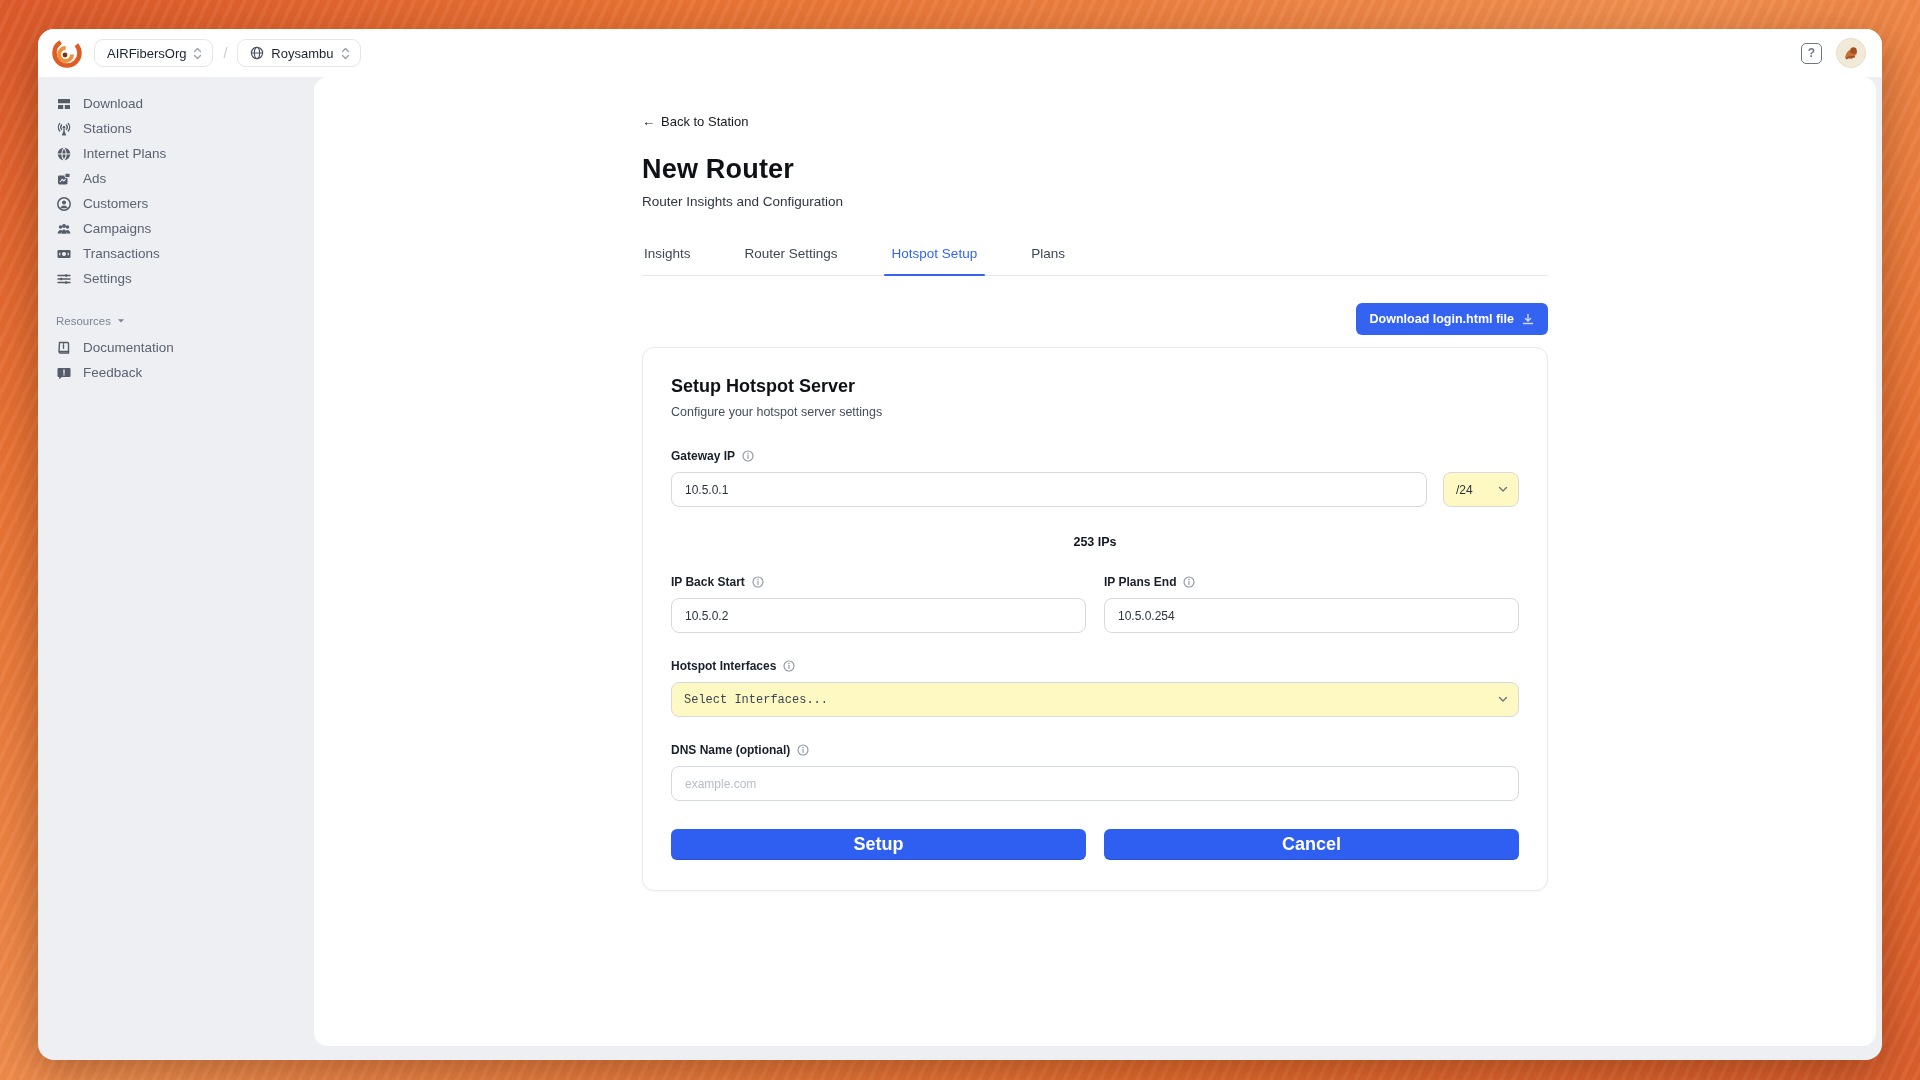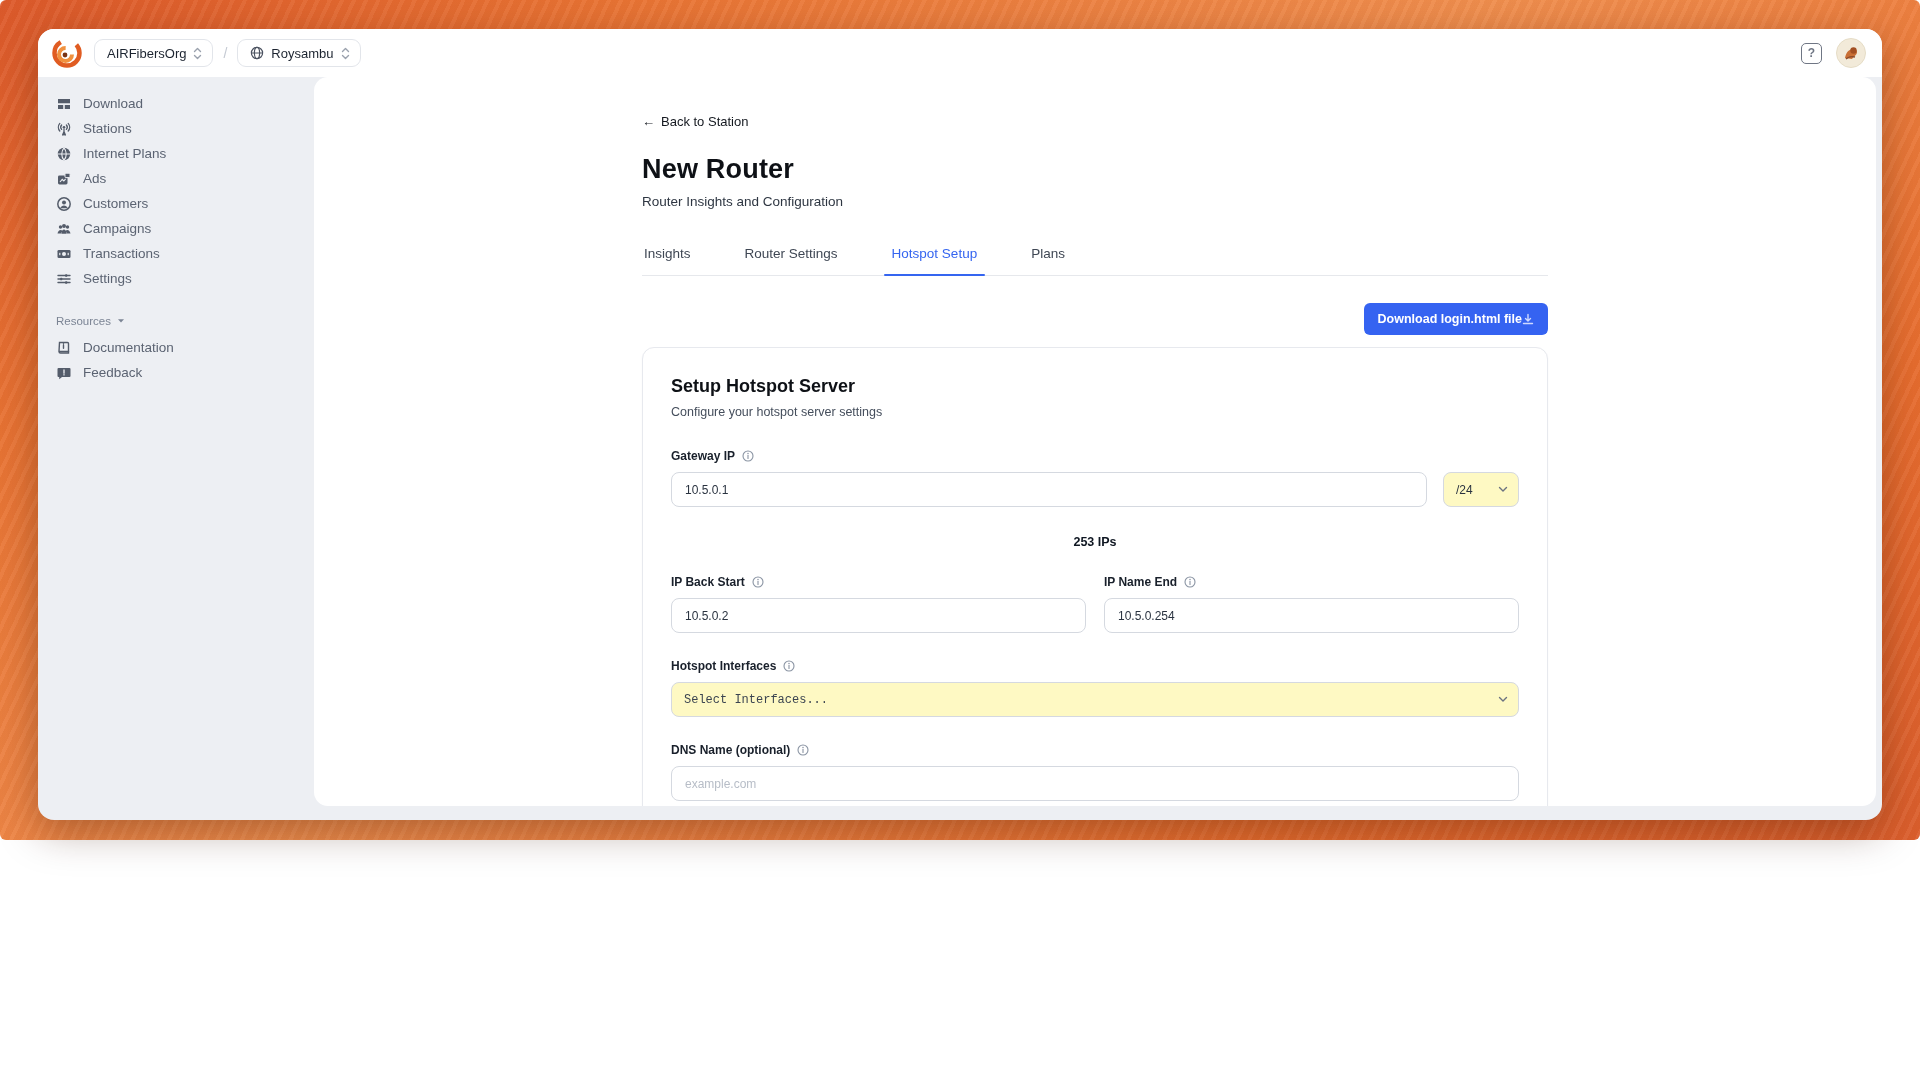--- a/index.html
+++ b/index.html
@@ -1,18 +1,18 @@
 <!DOCTYPE html>
 <html><head>
 <meta charset="utf-8">
 <style>
   * { margin:0; padding:0; box-sizing:border-box; }
   html,body { width:1920px; height:1080px; overflow:hidden; font-family:"Liberation Sans", sans-serif; }
-  .frame { position:relative; width:1920px; height:840px;
-    background:linear-gradient(145deg,#dd5a2b 0%,#ea7434 20%,#f18f4e 48%,#e96e2f 78%,#dc5f2d 100%);border-radius:6px; }
+  .frame { position:relative; width:1920px; height:1080px;
+    background:linear-gradient(145deg,#dd5a2b 0%,#ea7434 20%,#f18f4e 48%,#e96e2f 78%,#dc5f2d 100%); }
   .frame::before { content:""; position:absolute; inset:0;
     background:repeating-linear-gradient(115deg, rgba(255,255,255,.05) 0 4px, rgba(0,0,0,.02) 4px 11px); }
   .window { position:absolute; left:38px; right:38px; top:29px; bottom:20px;
     background:#edeff3; border-radius:16px; box-shadow:0 12px 40px rgba(60,20,0,.35); overflow:hidden; }
 
   
   .topbar { height:48px; background:#fff; display:flex; align-items:center; padding:0 16px 0 14px; }
   .logo { width:30px; height:30px; margin-right:12px; flex:none; }
   .pill { display:flex; align-items:center; gap:7px; height:28px; padding:0 10px 0 12px;
     border:1px solid #e2e5ea; border-radius:9px; background:#fff; font-size:13px; color:#1c2430; cursor:pointer; }
@@ -38,21 +38,21 @@
   .page-sub { margin-top:9px; font-size:13.5px; color:#2e3642; }
 
   
   .tabs { display:flex; gap:50px; margin-top:37px; border-bottom:1px solid #e6e8ec; }
   .tab { padding:0 2px 14px 2px; font-size:13.5px; color:#3f4754; cursor:pointer; position:relative; }
   .tab.active { color:#3565f0; }
   .tab.active::after { content:""; position:absolute; left:-6px; right:-6px; bottom:-1px; height:2px; background:#3565f0; border-radius:2px; }
 
   
   .dl-row { display:flex; justify-content:flex-end; margin-top:27px; }
-  .btn-dl { display:flex; align-items:center; background:#3563f1; color:#fff; border:none;
+  .btn-dl { display:flex; align-items:center; gap:8px; background:#3563f1; color:#fff; border:none;
     font-size:12.5px; font-weight:600; padding:9px 14px; border-radius:6px; cursor:pointer; font-family:inherit;text-align:center; }
 
   
   .card { margin-top:12px; margin-bottom:40px; border:1px solid #e7e9ee; border-radius:12px; background:#fff;
     padding:28px 28px 30px 28px; box-shadow:0 1px 2px rgba(16,24,40,.04); }
   .card-title { font-size:18px; font-weight:700; color:#0e1116; }
   .card-sub { margin-top:8px; font-size:12.5px; color:#454e5c; }
   .label-row { display:flex; align-items:center; gap:7px; }
   .label { font-size:12px; font-weight:600; color:#19202b; }
   .info { flex:none; cursor:pointer; display:inline-flex; }
@@ -304,21 +304,21 @@
                         <circle cx="6" cy="6" r="5"></circle>
                         <path d="M6 5.4v3" stroke-linecap="round"></path>
                         <path d="M6 3.4v.2" stroke-linecap="round" stroke-width="1.5"></path>
                       </svg>
                     </span>
                 </div>
                 <input class="input mt9" type="text" value="10.5.0.2" style="">
               </div>
               <div>
                 <div class="label-row">
-                  <span class="label">IP Name End</span>
+                  <span class="label">IP Plans End</span>
                   <span class="info">
                       <svg width="12" height="12" viewBox="0 0 12 12" fill="none" stroke="#8a94a3" stroke-width="1.1">
                         <circle cx="6" cy="6" r="5"></circle>
                         <path d="M6 5.4v3" stroke-linecap="round"></path>
                         <path d="M6 3.4v.2" stroke-linecap="round" stroke-width="1.5"></path>
                       </svg>
                     </span>
                 </div>
                 <input class="input mt9" type="text" value="10.5.0.254" style="">
               </div>

